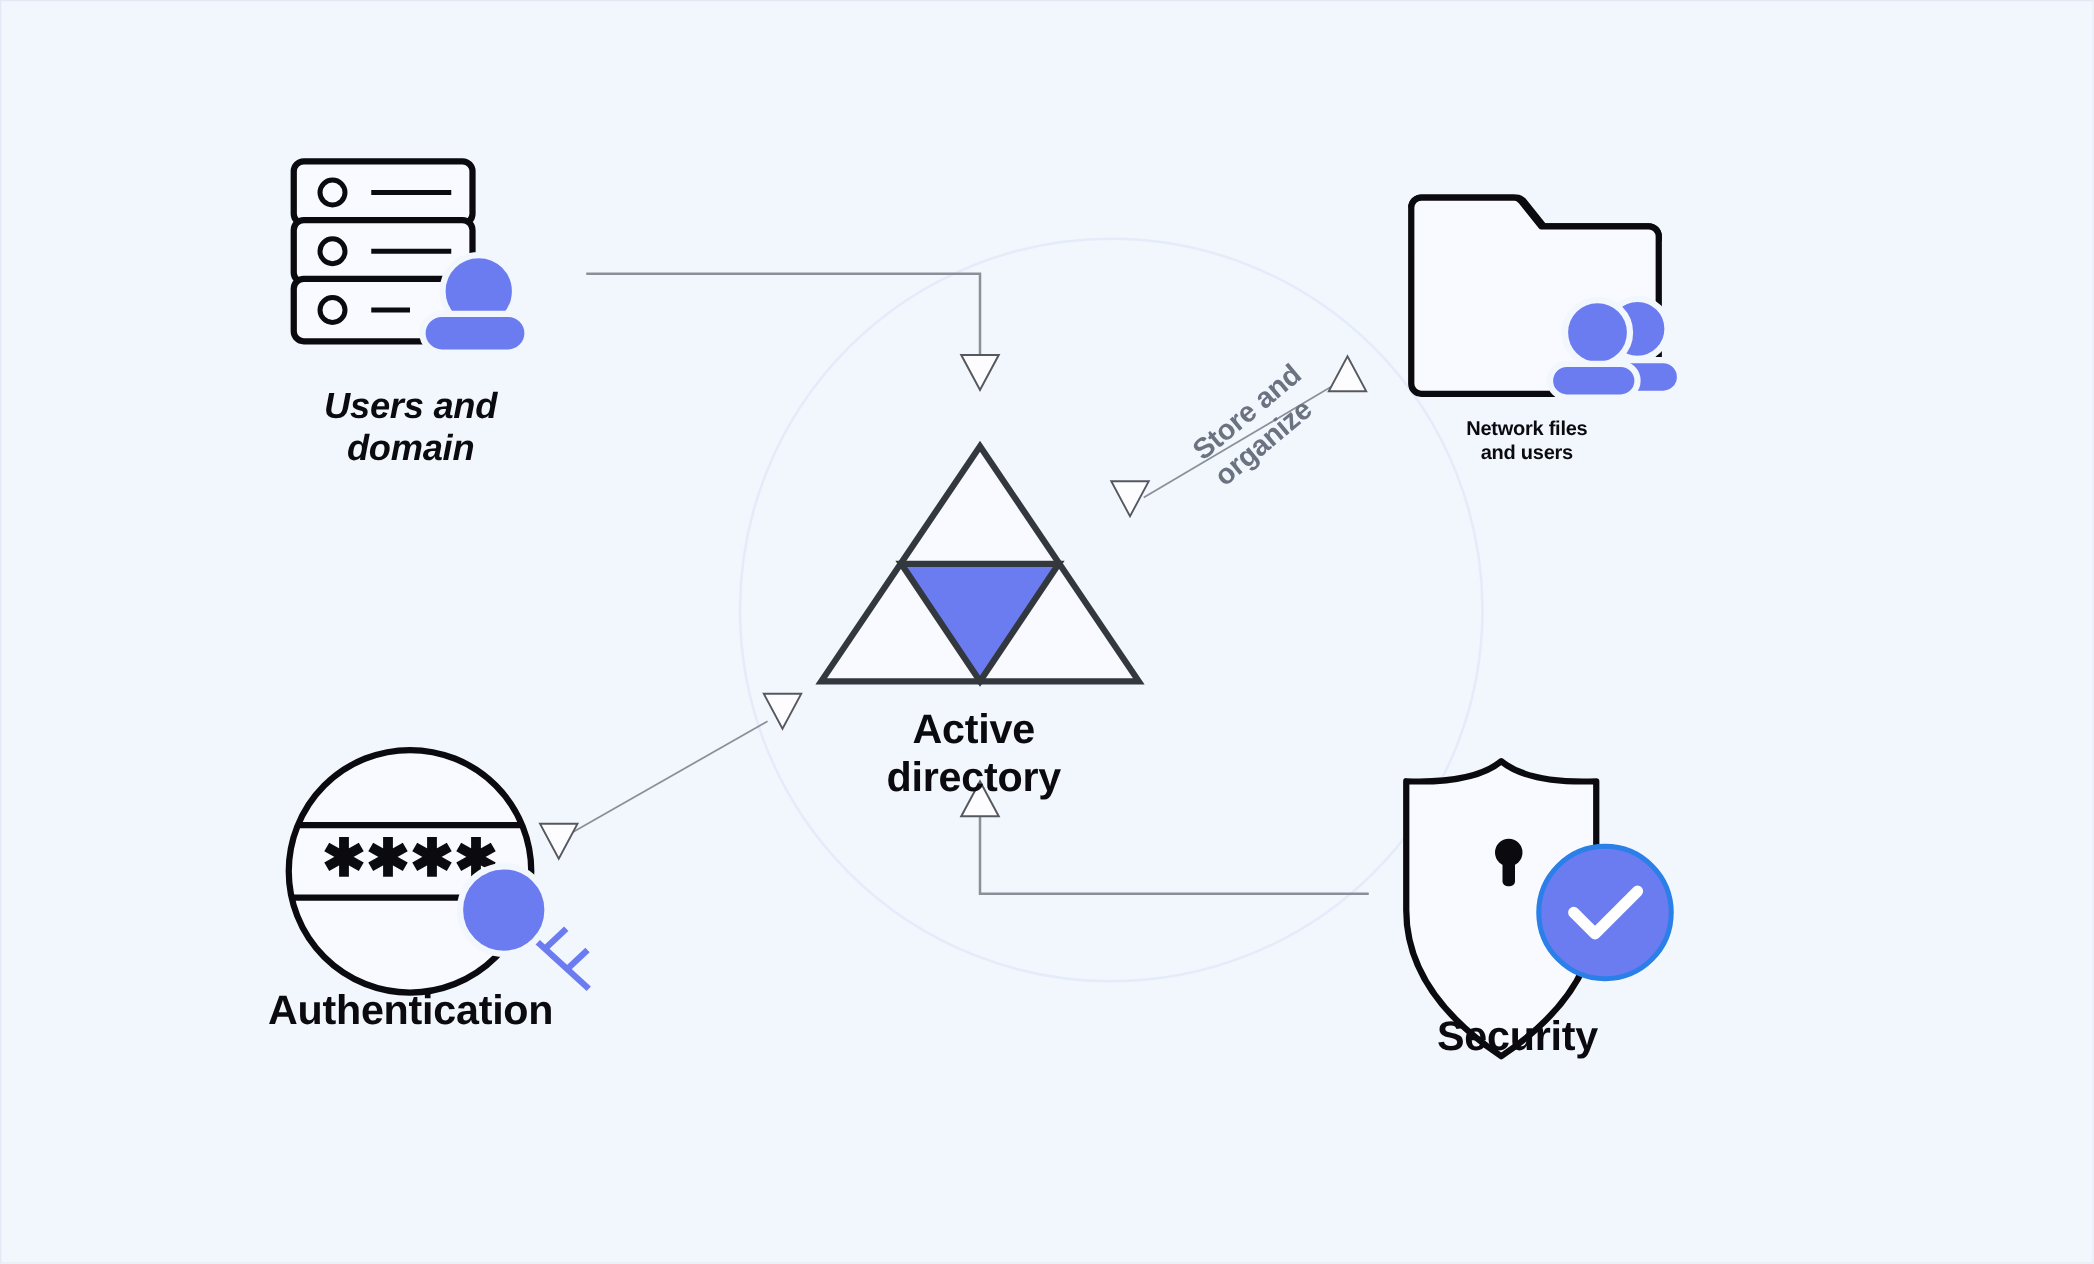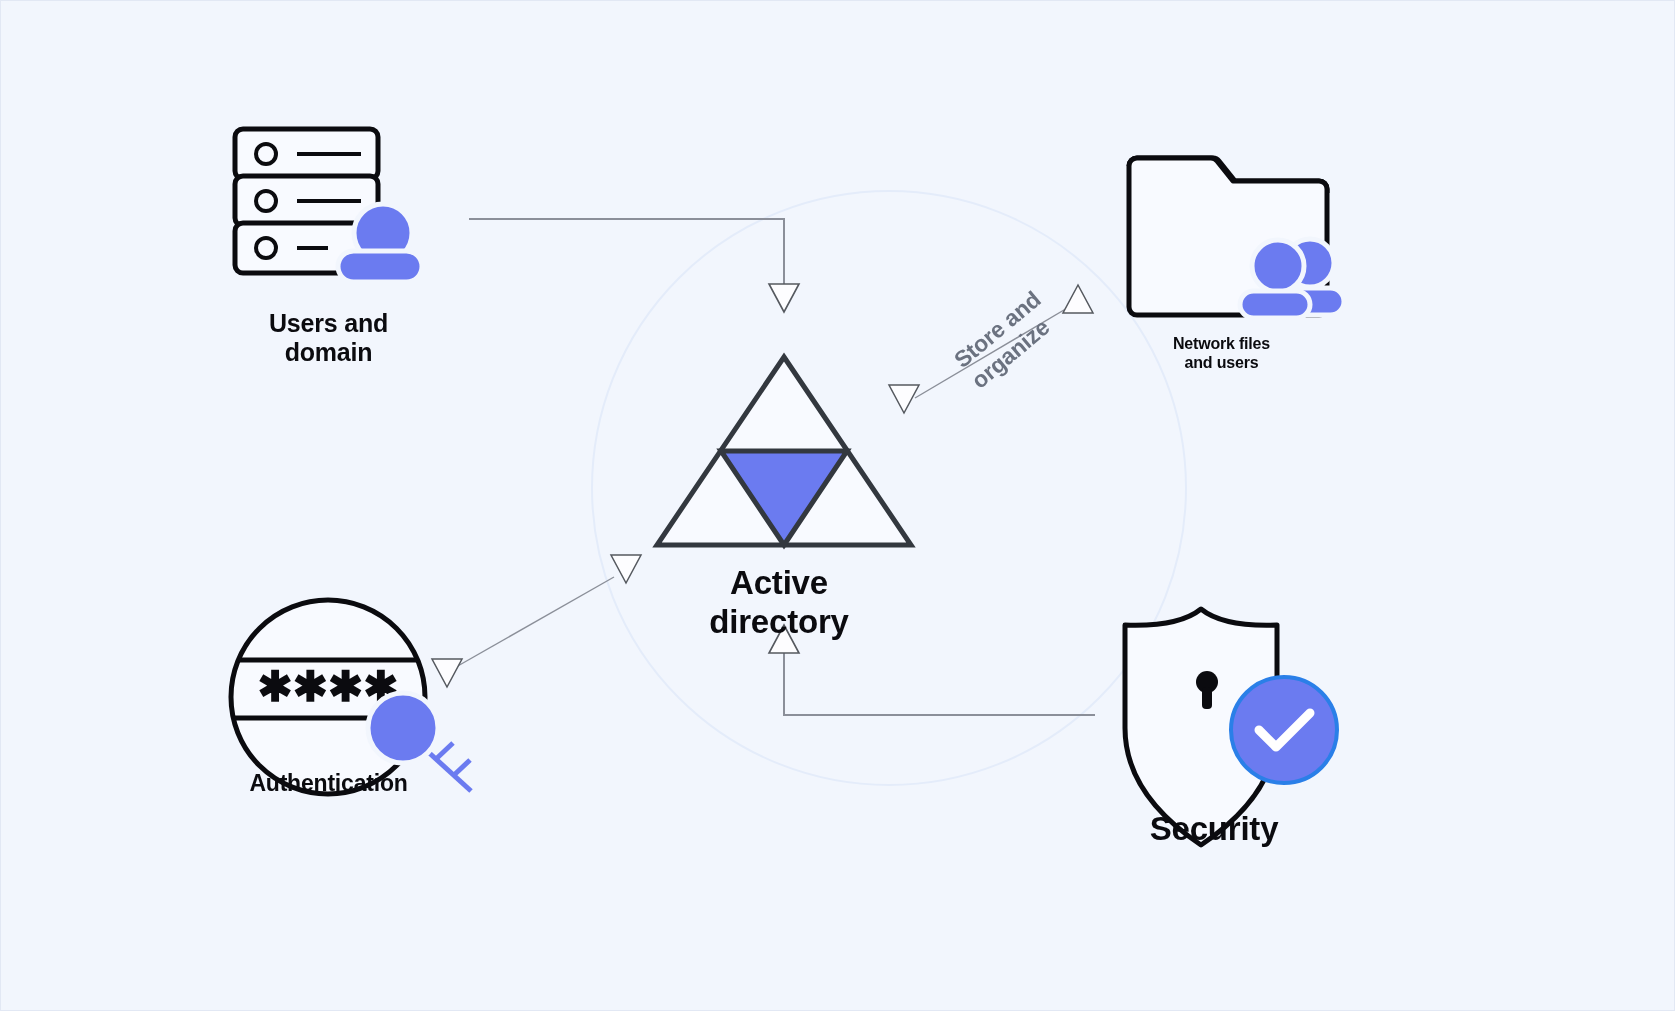--- a/index.html
+++ b/index.html
@@ -32,24 +32,24 @@
     white-space: pre-line;
   }
   .edge-label {
     position: absolute;
     font-weight: bold;
     color: #6b7280;
     line-height: 1.18;
     letter-spacing: -0.2px;
     white-space: pre-line;
   }
-  #label-users-domain { left: 205px; top: 308px; width: 245px; font-size: 25px; }
+  #label-users-domain { left: 205px; top: 308px; width: 245px; font-size: 29px; font-style: italic; }
   #label-network-files { left: 1098px; top: 334px; width: 245px; font-size: 16px; }
   #label-active-directory { left: 658px; top: 563px; width: 240px; font-size: 33px; }
-  #label-authentication { left: 205px; top: 769px; width: 245px; font-size: 23px; }
+  #label-authentication { left: 205px; top: 788px; width: 245px; font-size: 33px; }
   #label-security { left: 1098px; top: 809px; width: 230px; font-size: 33px; }
   #label-store-organize {
     left: 948px;
     top: 352px;
     width: 160px;
     font-size: 23px;
     transform: rotate(-40deg);
     transform-origin: 0 0;
   }
 </style>

